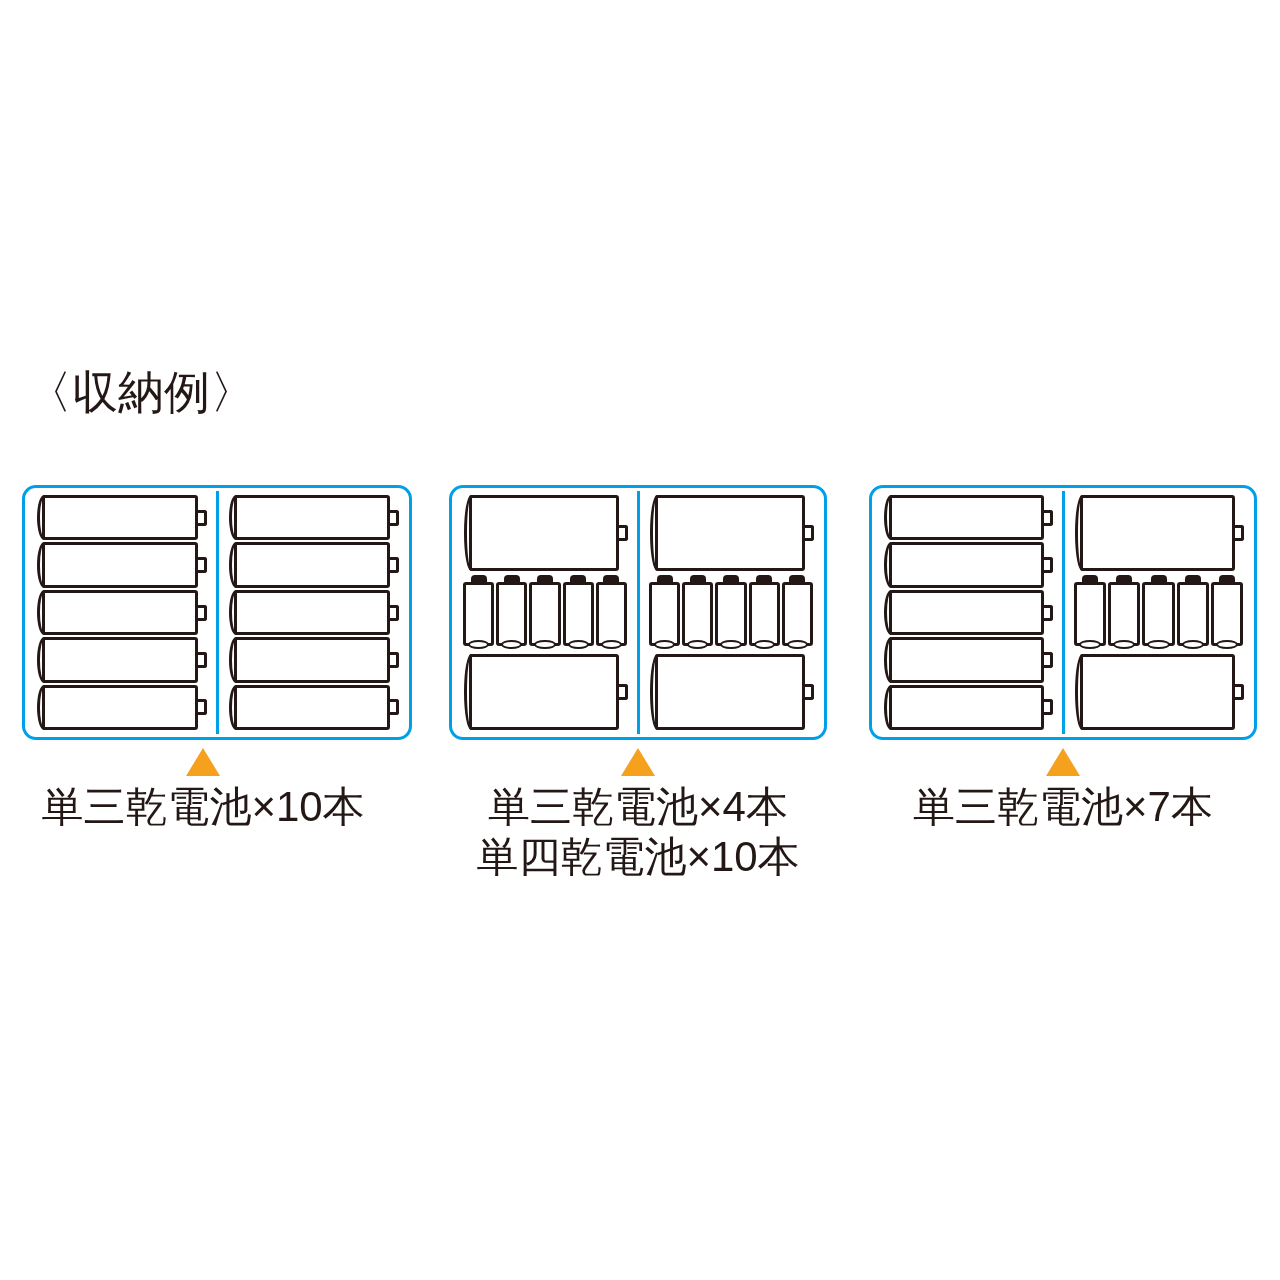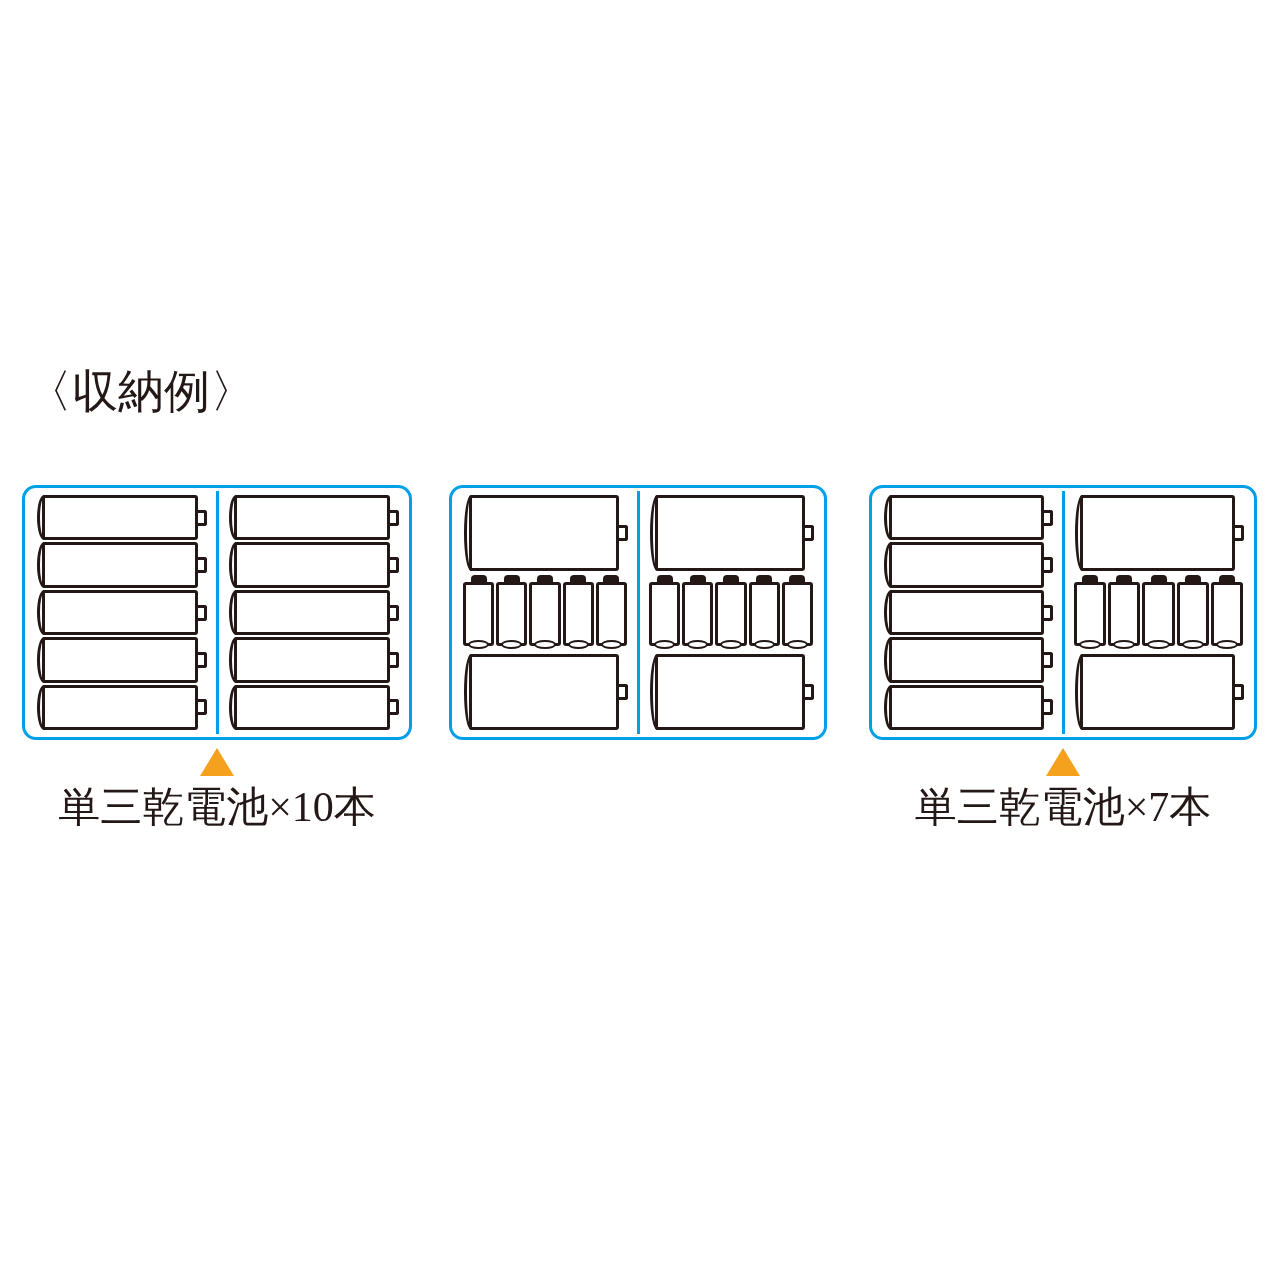--- a/index.html
+++ b/index.html
@@ -4,21 +4,21 @@
 <style>
   html,body{margin:0;padding:0;}
   body{
     width:1280px;height:1280px;
     background:#ffffff;
     font-family:"Liberation Sans","DejaVu Sans",sans-serif;
     color:#231815;
     overflow:hidden;
     position:relative;
   }
-  #page{position:absolute;left:0;top:0;width:1280px;height:1280px;font-family:Liberation Serif, serif;}
+  #page{position:absolute;left:0;top:0;width:1280px;height:1280px;}
 
   .title{
     position:absolute;
     left:26px; top:364px;
     font-size:46px;
     line-height:56px;
     letter-spacing:0px;
     color:#231815;
     white-space:nowrap;
     font-weight:400;
@@ -158,21 +158,21 @@
     border-radius:50%/50%;
     background:#fff;
     box-sizing:border-box;
   }
 
   
   .caption-block{
     position:absolute;
     text-align:center;
   }
-  .cb1{ left:22px;  top:748px; width:390px; }
+  .cb1{ left:8px;  top:748px; width:390px; }
   .cb2{ left:449px; top:748px; width:378px; }
   .cb3{ left:869px; top:748px; width:388px;text-align:center; }
 
   .arrow{
     width:0;height:0;
     margin:0 auto 6px auto;
     border-left:17px solid transparent;
     border-right:17px solid transparent;
     border-bottom:28px solid #F5A11D;
   }
@@ -415,19 +415,24 @@
       <div class="divider"></div>
     </div>
 
   </div>
 
   <div class="caption-block cb1">
     <div class="arrow"></div>
     <div class="caption">単三乾電池×10本</div>
   </div>
 
+  <div class="caption-block cb2">
+    <div class="arrow"></div>
+    <div class="caption">単三乾電池×4本</div>
+    <div class="caption">単四乾電池×10本</div>
+  </div>
 
   <div class="caption-block cb3">
     <div class="arrow"></div>
     <div class="caption">単三乾電池×7本</div>
   </div>
 
 </div>
 
 </body></html>

